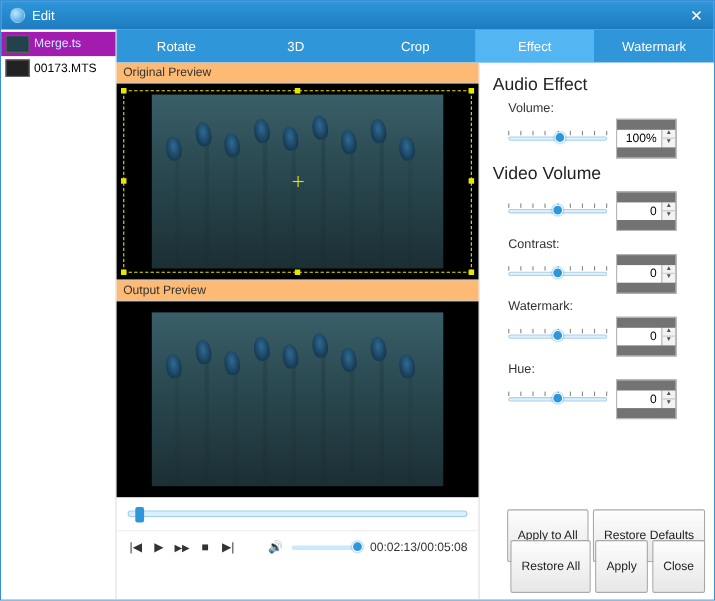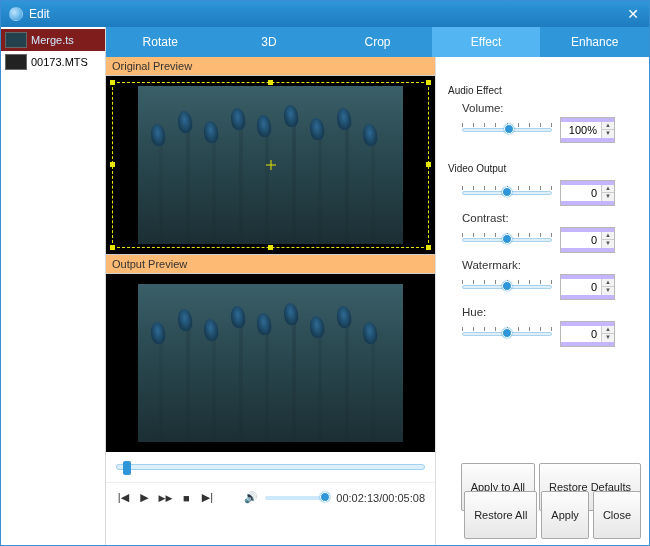--- a/index.html
+++ b/index.html
@@ -4,21 +4,21 @@
 <style>
   * { box-sizing: border-box; margin: 0; padding: 0; font-family: "Segoe UI", Tahoma, sans-serif; }
   body { background: #fff; width: 650px; height: 546px; overflow: hidden; border: 1px solid #3b8ed3; }
   .titlebar { height: 26px; background: linear-gradient(to bottom, #2e96d9, #1d7bbf); display: flex; align-items: center; padding: 0 8px; color: #fff; font-size: 12px; }
   .titlebar .tlogo { width: 14px; height: 14px; border-radius: 50%; background: radial-gradient(circle at 35% 35%, #bfe6ff, #2e96d9); margin-right: 6px; border:1px solid #fff3; }
   .titlebar .tspace { flex: 1; }
   .titlebar .tclose { font-size: 14px; cursor: pointer; padding: 0 2px; }
   .content { display: flex; height: calc(100% - 26px); }
   .sidebar { width: 105px; background: #fff; border-right: 1px solid #d7d7d7; padding-top: 2px; }
   .file-item { display: flex; align-items: center; height: 22px; padding: 0 4px; font-size: 11px; cursor: pointer; gap: 4px; }
-  .file-item.active { background: #7f1d1d; color: #cfeaff; }
+  .file-item.active { background: #a21caf; color: #cfeaff; }
   .file-thumb { width: 22px; height: 16px; background: #23424d; border: 1px solid #666; }
   .file-thumb.dark { background:#222; }
   .main { flex: 1; display: flex; flex-direction: column; }
   .tabs { height: 30px; background: #2e96d9; display: flex; }
   .tab { flex: 1; display: flex; align-items: center; justify-content: center; color: #fff; font-size: 12px; cursor: pointer; }
   .tab.active { background: #53b6f2; }
   .workarea { flex: 1; display: flex; background: #fff; }
   .previews { width: 330px; border-right: 1px solid #ddd; display: flex; flex-direction: column; }
   .preview-label { font-size: 11px; padding: 3px 6px; border-bottom: 1px solid #ccc; background: #fdba74; color: #333; }
   .preview-frame { background: #000; height: 178px; position: relative; }
@@ -35,30 +35,30 @@
   .tuft { position:absolute; width:14px; height:22px; background: radial-gradient(ellipse at 50% 40%, #2e6a95, #173b52 70%); border-radius:50% 50% 40% 40%; transform:rotate(-8deg); }
   .timeline-row { height: 30px; display: flex; align-items: center; padding: 0 10px; }
   .timeline-track { flex:1; height:6px; background:#dcefff; border:1px solid #9fd0f0; border-radius:3px; position:relative; }
   .timeline-thumb { position:absolute; top:-4px; left:6px; width:8px; height:14px; background:#2e96d9; border-radius:2px; }
   .controls-row { height: 30px; display:flex; align-items:center; padding: 0 10px; gap:6px; border-top:1px solid #eee; }
   .ctrl-btn { width:16px; height:16px; display:flex; align-items:center; justify-content:center; color:#333; cursor:pointer; font-size:11px; }
   .vol-track { width:70px; height:4px; background:#cde8fa; border-radius:2px; position:relative; }
   .vol-thumb { position:absolute; right:0; top:-4px; width:10px; height:10px; border-radius:50%; background:#2e96d9; border:1px solid #fff; box-shadow:0 0 2px #2e96d9; }
   .time-display { margin-left:auto; font-size:11px; color:#333; }
   .effects { flex:1; padding: 8px 10px 0 12px; font-size: 11.5px; color:#333; }
-  .section-title { font-size: 10px; margin: 20px 0 6px 0; color:#222; }
+  .section-title { font-size: 16px; margin: 4px 0 6px 0; color:#222; }
   .param-row { margin: 0 0 6px 14px; }
   .param-label { margin-bottom: 3px; }
   .param-ctrl { display:flex; align-items:center; gap:8px; }
   .slider { width: 90px; height: 14px; position: relative; }
   .slider-track { position:absolute; top:5px; left:0; right:0; height:4px; background:#dfeffa; border:1px solid #a9d2ef; border-radius:2px; }
   .slider-ticks { position:absolute; top:0; left:0; right:0; height:4px; display:flex; justify-content:space-between; }
   .slider-ticks span { width:1px; height:4px; background:#888; }
   .slider-thumb { position:absolute; top:1px; width:10px; height:10px; border-radius:50%; background:#2e96d9; border:1px solid #fff; box-shadow:0 0 2px #2e96d9; }
-  .spin { display:flex; align-items:center; border:1px solid #b8b8b8; height:26px; background:#c4b5fd; }
+  .spin { display:flex; align-items:center; border:1px solid #b8b8b8; height:36px; background:#737373; }
   .spin input { border:none; width:40px; height:16px; font-size:11px; text-align:right; padding-right:4px; outline:none; }
   .spin-btns { display:flex; flex-direction:column; border-left:1px solid #ccc; }
   .spin-btns div { width:12px; height:8px; font-size:6px; line-height:7px; text-align:center; background:#f3f3f3; color:#555; cursor:pointer; }
   .spin-btns div:first-child { border-bottom:1px solid #ccc; }
   .chk-row { display:flex; align-items:center; gap:5px; margin:4px 0 0 14px; }
   .chk-row input { width:12px; height:12px; }
   .right-buttons { position:absolute; right:8px; bottom:34px; display:flex; gap:4px; }
   .footer { position:absolute; right:8px; bottom:6px; display:flex; gap:4px; }
   .btn { font-size:11px; padding:17px 9px; background:linear-gradient(#fdfdfd,#e7e7e7); border:1px solid #a9a9a9; border-radius:2px; cursor:pointer; color:#222; }
   .effects-wrap { position:relative; flex:1; }
@@ -84,21 +84,21 @@
       <span>00173.MTS</span>
     </div>
   </div>
 
   <div class="main">
     <div class="tabs">
       <div class="tab">Rotate</div>
       <div class="tab">3D</div>
       <div class="tab">Crop</div>
       <div class="tab active">Effect</div>
-      <div class="tab">Enhance</div>
+      <div class="tab">Watermark</div>
     </div>
 
     <div class="workarea">
       <div class="previews">
         <div class="preview-label">Original Preview</div>
         <div class="preview-frame">
           <div class="video-img">
 
             <div class="reed" style="left:8%; height:70%"></div>
               <div class="tuft" style="left:5%; bottom:62%"></div>
@@ -203,21 +203,21 @@
               <div class="spin">
                 <input value="100%" style="">
                 <div class="spin-btns">
                     <div>▲</div>
                     <div>▼</div>
                   </div>
               </div>
             </div>
           </div>
 
-          <div class="section-title">Video Output</div>
+          <div class="section-title">Video Volume</div>
 
           <div class="param-row">
             <div class="param-ctrl">
               <div class="slider">
                 <div class="slider-ticks">
                     <span></span>
                     <span></span>
                     <span></span>
                     <span></span>
                     <span></span>

